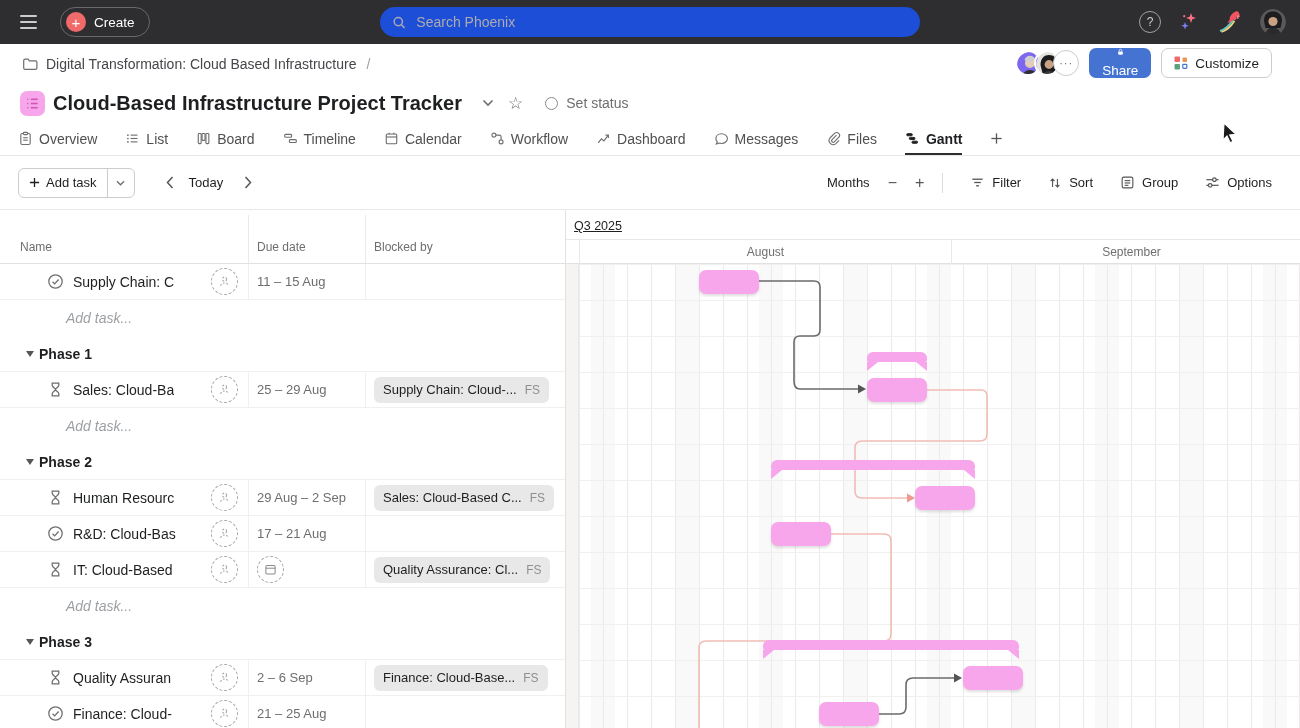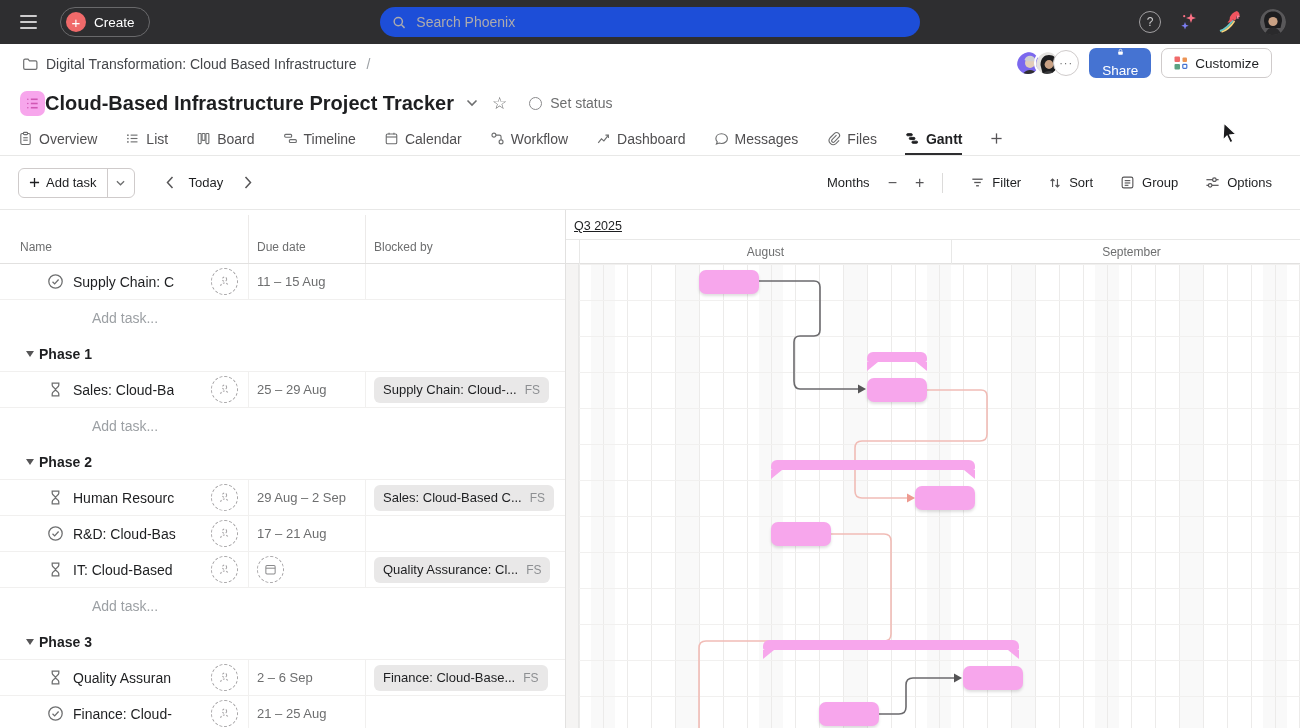--- a/index.html
+++ b/index.html
@@ -97,21 +97,21 @@
           justify-content:center;cursor:pointer;}
   .chip{display:flex;align-items:center;gap:8px;background:#e9e8e8;border-radius:6px;height:26px;
         padding:0 9px;max-width:186px;cursor:pointer;}
   .chip-label{font-size:13px;color:#1e1f21;white-space:nowrap;overflow:hidden;}
   .chip-tag{font-size:12px;color:#8d8f92;}
   .t-section{font-weight:700;}
   .sec-caret{width:0;height:0;border-left:4.5px solid transparent;border-right:4.5px solid transparent;
              border-top:6px solid #565557;margin-left:26px;cursor:pointer;}
   .sec-label{margin-left:5px;}
   .t-addtask{color:#9ca0a4;}
-  .addtask-label{margin-left:92px;cursor:pointer;}
+  .addtask-label{margin-left:66px;cursor:pointer;font-style:italic;}
 
   
   .gantt-pane{position:absolute;left:566px;top:210px;width:734px;height:518px;background:#fff;overflow:hidden;}
   .q-row{height:30px;border-bottom:1px solid #e8e8e7;display:flex;align-items:flex-end;
          padding:0 0 6px 8px;font-size:12.5px;color:#1e1f21;text-decoration:underline;}
   .month-row{position:relative;height:24px;border-bottom:1px solid #e2e1e0;}
   .month-label{position:absolute;top:0;height:24px;display:flex;align-items:center;justify-content:center;
                font-size:12px;color:#6d6e6f;border-left:1px solid #e8e8e7;}
   .gantt-body{position:relative;height:464px;
       background-image:
@@ -229,21 +229,21 @@
     <div class="proj-icon">
       <svg width="15" height="15" viewBox="0 0 16 16" stroke="#d157b4" stroke-width="1.7" fill="none">
           <circle cx="3" cy="3.5" r="0.8" fill="#d157b4" stroke="none"></circle>
           <line x1="6.2" y1="3.5" x2="13.5" y2="3.5"></line>
           <circle cx="3" cy="8" r="0.8" fill="#d157b4" stroke="none"></circle>
           <line x1="6.2" y1="8" x2="13.5" y2="8"></line>
           <circle cx="3" cy="12.5" r="0.8" fill="#d157b4" stroke="none"></circle>
           <line x1="6.2" y1="12.5" x2="13.5" y2="12.5"></line>
         </svg>
     </div>
-    <h1 class="proj-title" style="margin:0;">Cloud-Based Infrastructure Project Tracker</h1>
+    <h1 class="proj-title" style="margin:8px;">Cloud-Based Infrastructure Project Tracker</h1>
     <span class="title-chev">
       <svg width="12" height="8" viewBox="0 0 12 8" fill="none" stroke="#6d6e6f" stroke-width="1.6">
           <polyline points="1.5,1.5 6,6 10.5,1.5"></polyline>
         </svg>
     </span>
     <span class="title-star">☆</span>
     <div class="set-status">
       <span class="status-circle"></span>
       <span>Set status</span>
     </div>

